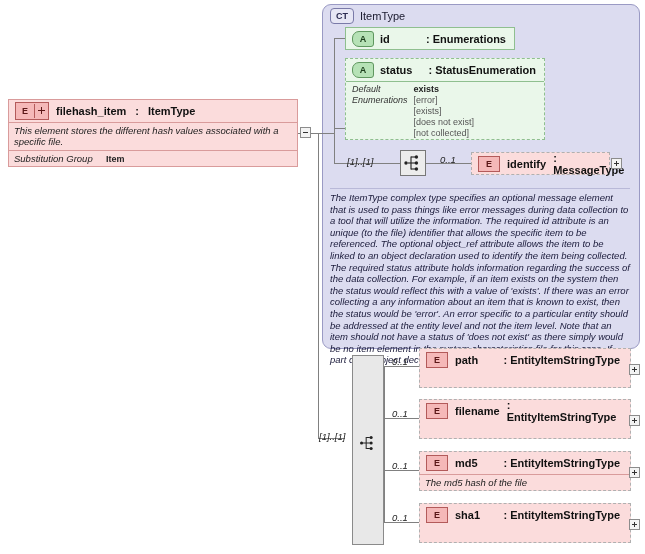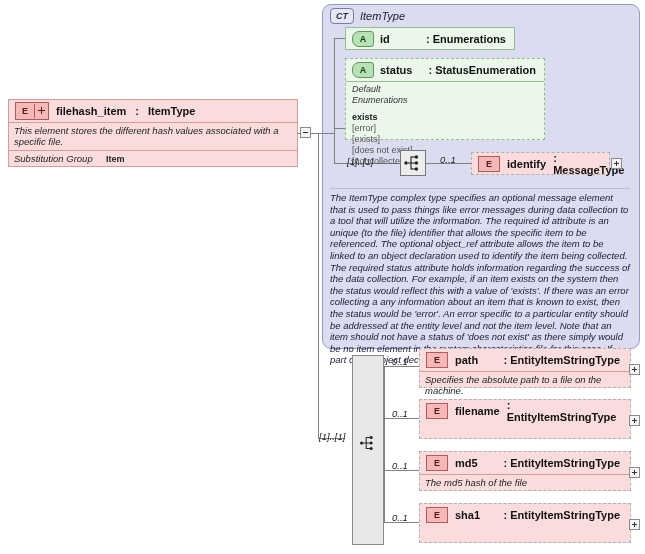--- a/index.html
+++ b/index.html
@@ -86,21 +86,20 @@
     font-weight: bold;
     color: #111;
     margin-left: auto;
     padding-right: 8px;
   }
   .attr-body {
     border-top: 1px solid #8fbf8f;
     padding: 2px 4px 3px 6px;
     display: flex;
     gap: 6px;
-    flex-direction: column;
   }
   .attr-body-labels {
     font-size: 9px;
     font-style: italic;
     color: #333;
     line-height: 11px;
     white-space: nowrap;
   }
   .attr-body-values {
     font-size: 9px;
@@ -245,21 +244,21 @@
     white-space: nowrap;
   }
 </style>
 </head>
 <body>
 
 <div id="canvas">
 
   <div class="ct-box" style="left:322px; top:4px; width:318px; height:345px;"></div>
 
-  <div class="ct-tag" style="left:330px; top:8px;font-style:italic;">
+  <div class="ct-tag" style="left:330px; top:8px;">
     <span class="ct-badge">CT</span>
     <span class="ct-title">ItemType</span>
   </div>
 
   <div class="vline" style="left:334px; top:38px; height:125px;"></div>
   <div class="hline" style="left:334px; top:38px; width:11px;"></div>
   <div class="hline" style="left:334px; top:128px; width:11px;"></div>
   <div class="hline" style="left:334px; top:163px; width:66px;"></div>
 
   <div class="attr-box" style="left:345px; top:27px; width:170px; height:23px;">
@@ -381,21 +380,20 @@
   <div class="card" style="left:392px; top:356px;">0..1</div>
   <div class="el-box dashed" style="left:419px; top:348px; width:212px; height:40px;">
     <div class="el-head">
       <span class="e-badge">E</span>
       <span class="el-name">path</span>
       <span class="el-type">
         <span>:</span>
         <span>EntityItemStringType</span>
       </span>
     </div>
-    <div class="el-row">Specifies the absolute path to a file on the machine.</div>
   </div>
   <div class="exp plus" style="left:629px; top:364px;"></div>
 
   <div class="card" style="left:392px; top:408px;">0..1</div>
   <div class="el-box dashed" style="left:419px; top:399px; width:212px; height:40px;">
     <div class="el-head">
       <span class="e-badge">E</span>
       <span class="el-name">filename</span>
       <span class="el-type">
         <span>:</span>

